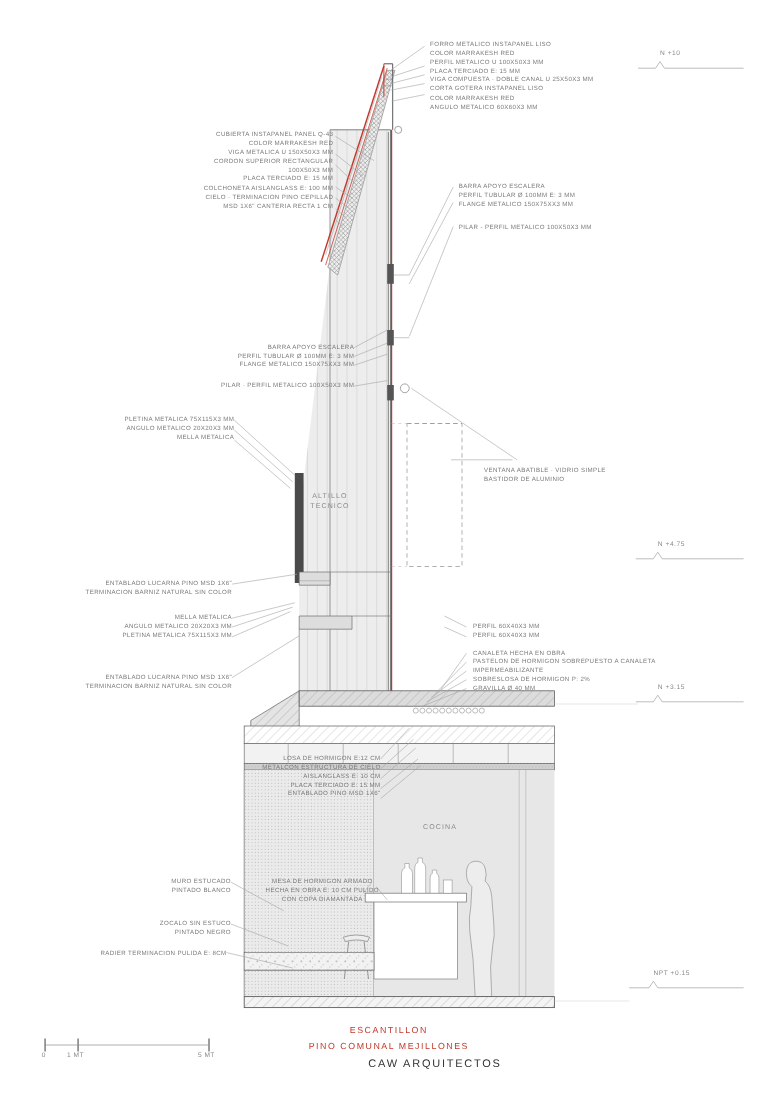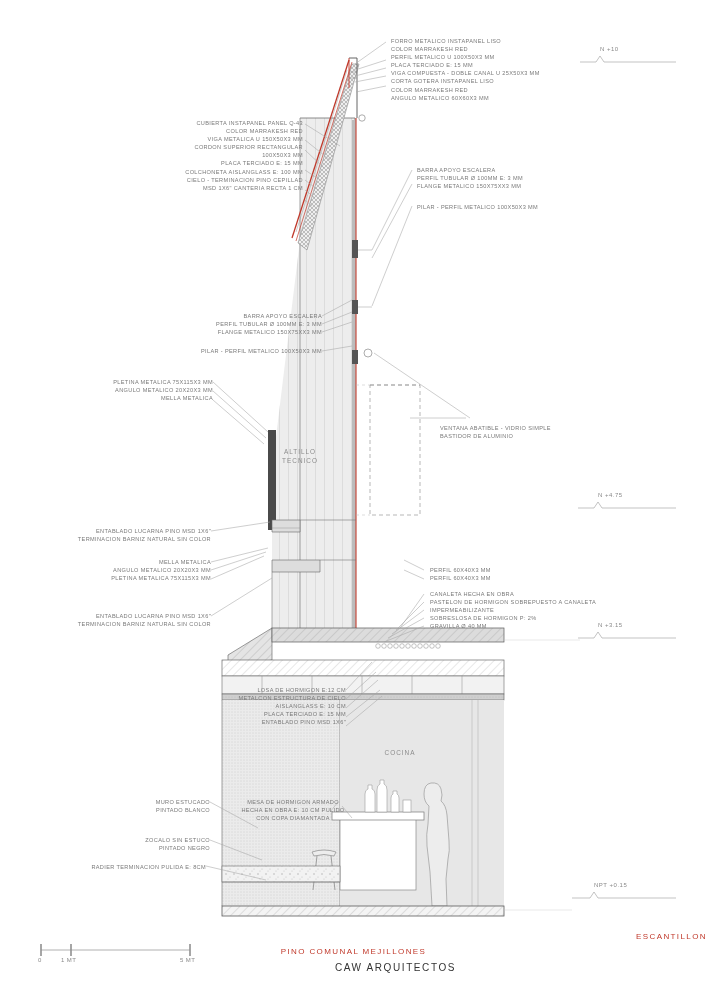--- a/index.html
+++ b/index.html
@@ -379,17 +379,17 @@
   <svg width="200" height="40" style="position:absolute;left:30px;top:935px;">
     <line x1="11" y1="15" x2="160" y2="15" stroke="#b0b0b0" stroke-width="1"></line>
     <line x1="11" y1="9" x2="11" y2="21" stroke="#909090" stroke-width="1.6"></line>
     <line x1="41" y1="9" x2="41" y2="21" stroke="#909090" stroke-width="1.6"></line>
     <line x1="160" y1="9" x2="160" y2="21" stroke="#909090" stroke-width="1.6"></line>
   </svg>
   <div class="sc" style="left:38px;top:957px;">0</div>
   <div class="sc" style="left:61px;top:957px;">1 MT</div>
   <div class="sc" style="left:180px;top:957px;">5 MT</div>
 
-  <div class="title t1" style="top:932px;text-align:right;">ESCANTILLON</div>
+  <div class="title t1" style="top:932px;">ESCANTILLON</div>
   <div class="title t2" style="top:947px;">PINO COMUNAL MEJILLONES</div>
   <div class="title t3" style="top:962px;">CAW ARQUITECTOS</div>
 
 </div>
 
 </body></html>

